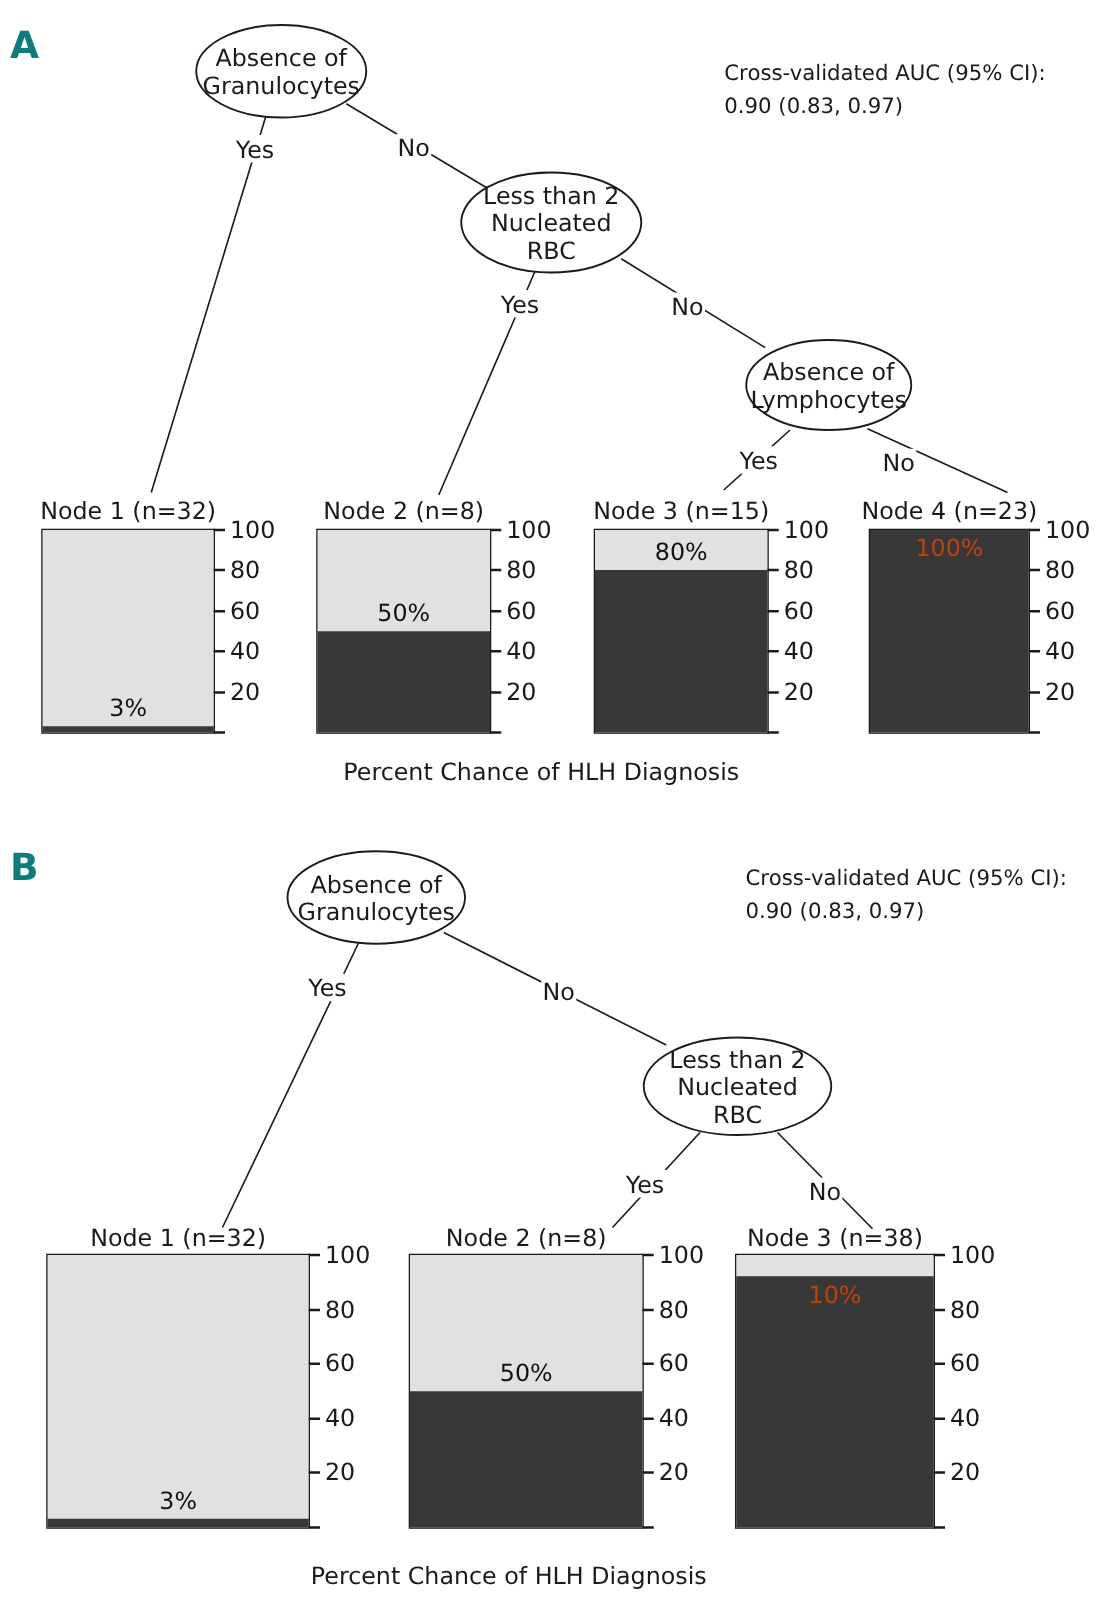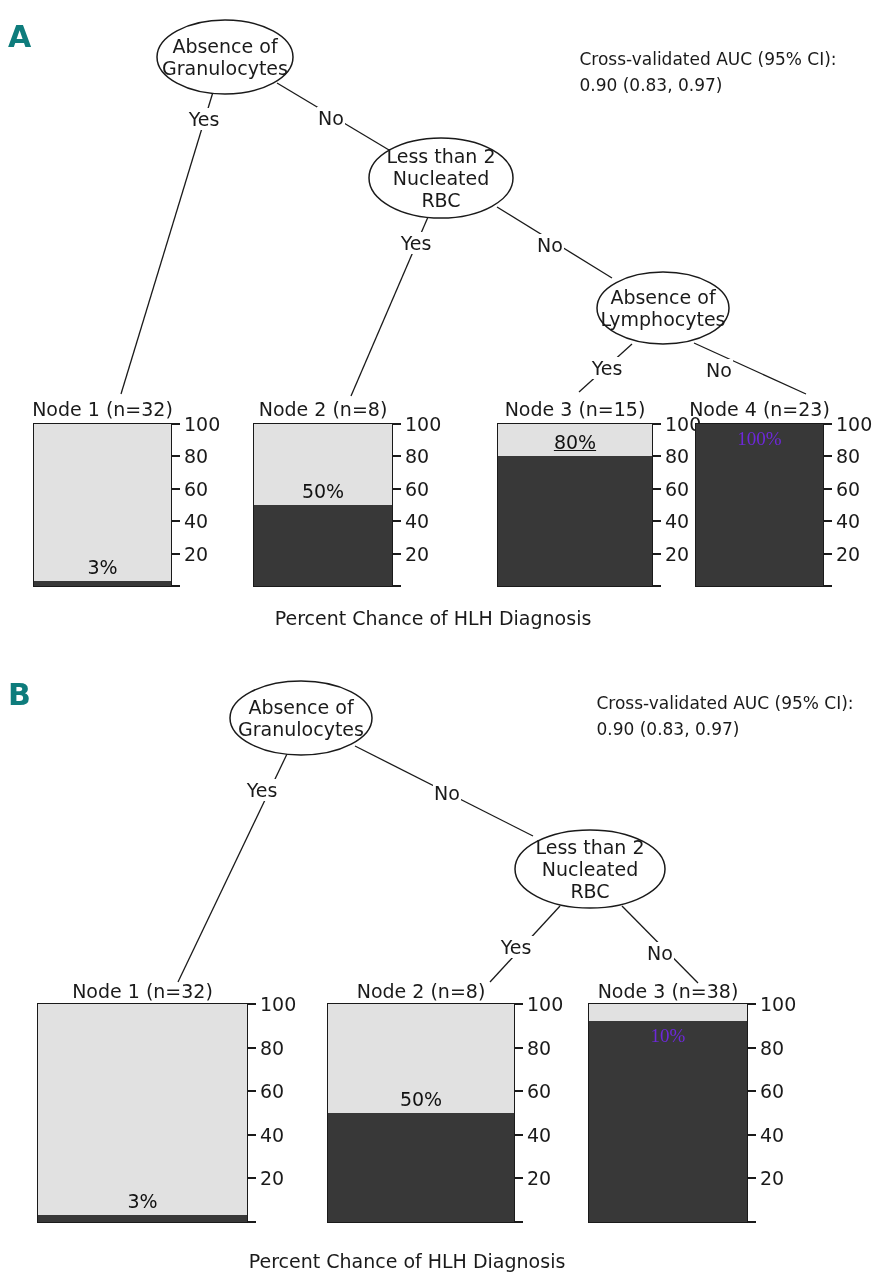--- a/index.html
+++ b/index.html
@@ -14,21 +14,21 @@
   svg.tree { position:absolute; left:0; top:0; }
   .tree-line { stroke:#1a1a1a; stroke-width:1.3; }
   .tree-ellipse { fill:#ffffff; stroke:#1a1a1a; stroke-width:1.5; }
   .tree-text { font-size:19px; fill:#1a1a1a; text-anchor:middle; font-family:"DejaVu Sans", sans-serif; }
   .edge-bg { fill:#ffffff; }
   .barchart { position:absolute; }
   .bar-title { position:absolute; top:0; left:50%; transform:translateX(-50%); font-size:19px; white-space:nowrap; }
   .bar-box { position:absolute; left:0; right:0; bottom:0; background:#e1e1e1; border:1.5px solid #1a1a1a; }
   .bar-fill { position:absolute; left:0; right:0; bottom:0; background:#383838; }
   .bar-label { position:absolute; left:0; width:100%; text-align:center; font-size:19px; color:#111; }
-  .bar-label.light { color:#6d28d9;font-family:Liberation Serif, serif; }
+  .bar-label.light { color:#c2410c; }
   .axis { position:absolute; left:100%; top:0; bottom:0; width:62px; }
   .tick { position:absolute; left:0; width:100%; height:0; }
   .tick-mark { position:absolute; left:0; top:-1px; width:9px; height:2px; background:#1a1a1a; }
   .tick-label { position:absolute; left:13px; top:0; transform:translateY(-50%); font-size:19px; color:#1a1a1a; }
   .xlabel { position:absolute; transform:translateX(-50%); font-size:19px; white-space:nowrap; }
 </style>
 </head>
 <body>
 
 <div class="fig">
@@ -133,25 +133,25 @@
               <span class="tick-mark"></span>
               <span class="tick-label">80</span>
             </div>
             <div class="tick" style="bottom: 100%;">
               <span class="tick-mark"></span>
               <span class="tick-label">100</span>
             </div>
           </div>
       </div>
     </div>
-    <div class="barchart" style="left:497px; top:398px; width:156px; height:189px">
+    <div class="barchart" style="left:475px; top:398px; width:140px; height:189px">
       <div class="bar-title">Node 3 (n=15)</div>
       <div class="bar-box" style="top:25px">
         <div class="bar-fill" style="height: 80%;"></div>
-        <div class="bar-label" style="bottom: calc(80% + 3px); text-decoration: underline;">80%</div>
+        <div class="bar-label" style="bottom: calc(80% + 3px);">80%</div>
         <div class="axis">
             <div class="tick" style="bottom: 0%;">
               <span class="tick-mark"></span>
             </div>
             <div class="tick" style="bottom: 20%;">
               <span class="tick-mark"></span>
               <span class="tick-label">20</span>
             </div>
             <div class="tick" style="bottom: 40%;">
               <span class="tick-mark"></span>

